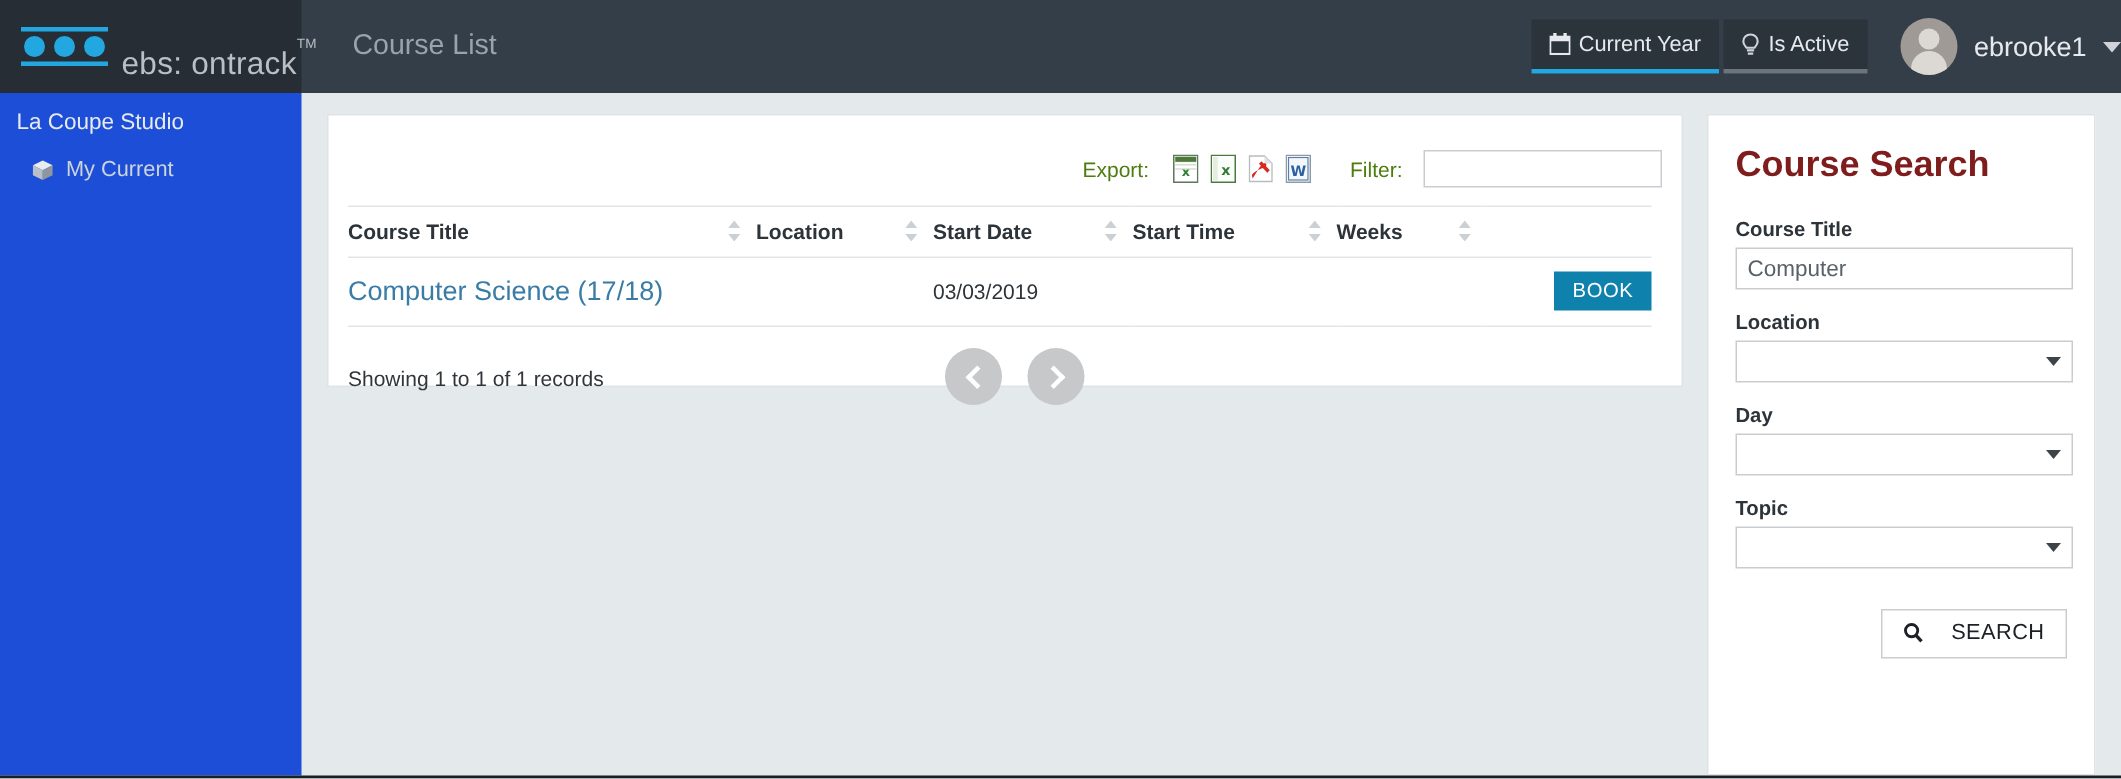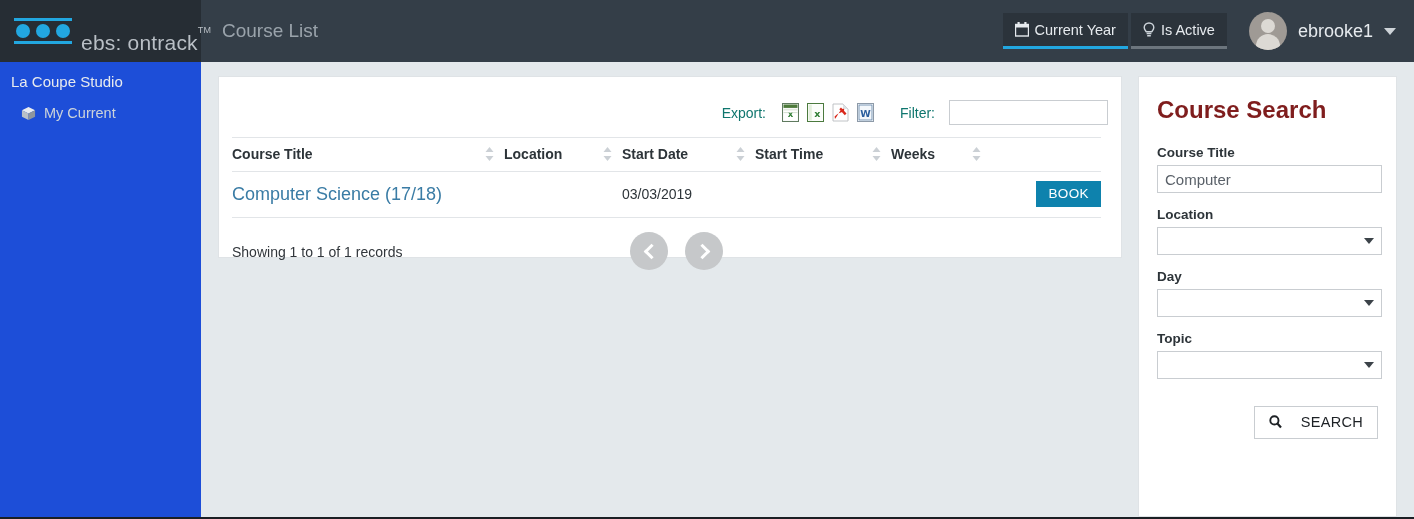--- a/index.html
+++ b/index.html
@@ -30,26 +30,26 @@
   .logo-dots i { display: block; width: 14px; height: 14px; border-radius: 50%;
                  background: #22a7e0; }
   .logo-text {
     color: #b9bfc5; font-size: 21px; letter-spacing: .2px; position: relative;
     font-weight: 400; white-space: nowrap; margin-top: 24px;
   }
   .logo-text sup { font-size: 9px; position: relative; top: -9px; left: 0px; color:#b9bfc5;}
 
   .page-title {
     color: #9aa3ab; font-size: 19px; display: flex; align-items: center;
-    padding-left: 21px; white-space: nowrap;
+    padding-left: 34px; white-space: nowrap;
   }
 
   .topbar-right {
     margin-left: auto; display: flex; align-items: center;
-    padding-right: 18px; gap: 0px;
+    padding-right: 0; gap: 0px;
   }
   .ctx-group { display: flex; align-items: stretch; height: 36px; margin-right: 22px; }
   .ctx-btn {
     background: #2b333b; color: #e6eaee; font-size: 14.5px;
     display: flex; align-items: center; gap: 6px;
     padding: 0 12px; border-bottom: 3px solid #6c757d; height: 36px;
     white-space: nowrap;
   }
   .ctx-btn.active { border-bottom-color: #22a7e0; }
   .ctx-btn + .ctx-btn { margin-left: 3px; }
@@ -85,21 +85,21 @@
 
   .card {
     position: absolute; left: 17px; top: 14px; width: 904px; height: 182px;
     background: #fff; border: 1px solid #dfe3e6;
   }
 
   .table-tools {
     display: flex; align-items: center; justify-content: flex-end;
     padding: 23px 13px 0 0; gap: 8px;
   }
-  .export-label, .filter-label { font-size: 14px; color: #0f766e; }
+  .export-label, .filter-label { font-size: 14px; color: #4d7c0f; }
   .export-icons { display: flex; align-items: center; gap: 8px; margin: 0 18px 0 8px; }
   .doc-icon { width: 17px; height: 19px; flex: none; }
   .filter-input {
     width: 159px; height: 25px; border: 1px solid #c9cdd1; background: #fff;
     margin-left: 6px; font-size: 13px; padding: 0 5px; color: #31363b;
     font-family: "Liberation Sans", sans-serif;
   }
 
   table.grid { width: 869px; margin: 12px 0 0 13px; border-collapse: collapse; }
   table.grid th {

